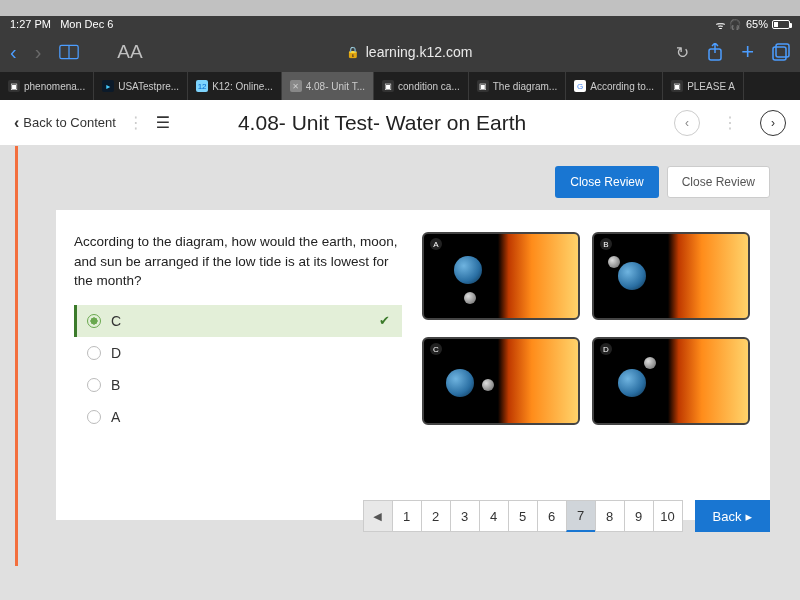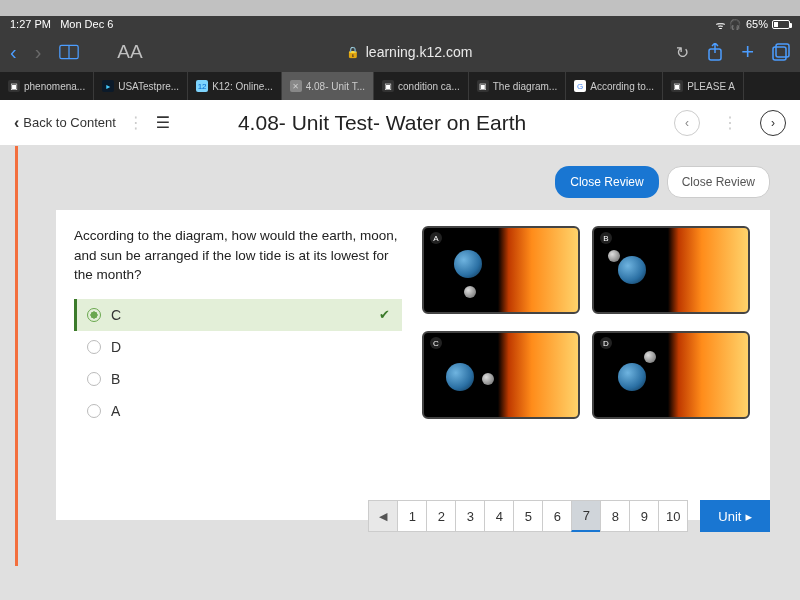--- a/index.html
+++ b/index.html
@@ -20,24 +20,24 @@
   .back-content { color: #333; font-size: 13px; display: flex; align-items: center; gap: 4px; }
   .vdots { color: #ccc; margin: 0 12px; }
   .hamburger { color: #333; font-size: 16px; }
   .page-title { flex: 1; text-align: center; color: #222; font-size: 21px; margin-left:-80px;}
   .header-right { display:flex; align-items:center; gap:10px;}
   .circle-btn { width: 26px; height: 26px; border-radius: 50%; border: 1.5px solid #ccc; display:flex; align-items:center; justify-content:center; color:#888; font-size:12px;}
   .circle-btn.dark { border-color:#333; color:#333;}
   .workspace { background: #e0e0e0; padding: 20px 0 0 22px; height: calc(600px - 16px - 40px - 28px - 46px); position:relative; }
   .orange-rule { position:absolute; left:15px; top:0; width:3px; height:420px; background:#f36f3e; }
   .review-buttons { display:flex; justify-content:flex-end; gap:8px; padding-right:30px; margin-bottom:12px;}
-  .btn { font-size: 12px; padding: 8px 14px; border-radius: 14px; border:1px solid transparent; }
+  .btn { font-size: 12px; padding: 8px 14px; border-radius: 3px; border:1px solid transparent; }
   .btn-primary { background:#1976d2; color:#fff;}
   .btn-outline { background:#fff; color:#555; border-color:#ccc;}
-  .card { background:#fff; margin-left:34px; margin-right:30px; padding:16px 18px 18px 18px; min-height:310px; position:relative;}
+  .card { background:#fff; margin-left:34px; margin-right:30px; padding:22px 18px 18px 18px; min-height:310px; position:relative;}
   .question-row { display:flex; gap:20px;}
   .question-col { flex:1; }
   .question-text { font-size: 13.5px; line-height:1.45; color:#222; margin-bottom:14px; }
   .option { display:flex; align-items:center; gap:10px; padding:8px 10px; font-size:14px; color:#333; border-left:3px solid transparent; position:relative;}
   .option .radio { width:14px; height:14px; border-radius:50%; border:1.5px solid #bbb; }
   .option.selected { background:#e3efd8; border-left-color:#3b7a2a; }
   .option.selected .radio { border-color:#6aa84f; background: radial-gradient(circle,#6aa84f 40%, #e3efd8 45%);}
   .option.selected .check { position:absolute; right:12px; color:#3b7a2a; font-size:13px;}
   .images-col { display:grid; grid-template-columns: 1fr 1fr; gap:10px; width:330px;}
   .diag { width:158px; height:88px; border-radius:6px; background: linear-gradient(90deg,#000 0%,#000 48%, #c03a00 55%, #ff8c1a 70%, #ffd36b 100%); position:relative; border:2px solid #444;}
@@ -223,17 +223,17 @@
         <div class="page-num">3</div>
         <div class="page-num">4</div>
         <div class="page-num">5</div>
         <div class="page-num">6</div>
         <div class="page-num current">7</div>
         <div class="page-num">8</div>
         <div class="page-num">9</div>
         <div class="page-num">10</div>
       </div>
     <div class="next-btn">
-      <span>Unit</span>
+      <span>Back</span>
       <span>▸</span>
     </div>
   </div>
 </div>
 
 </body></html>

